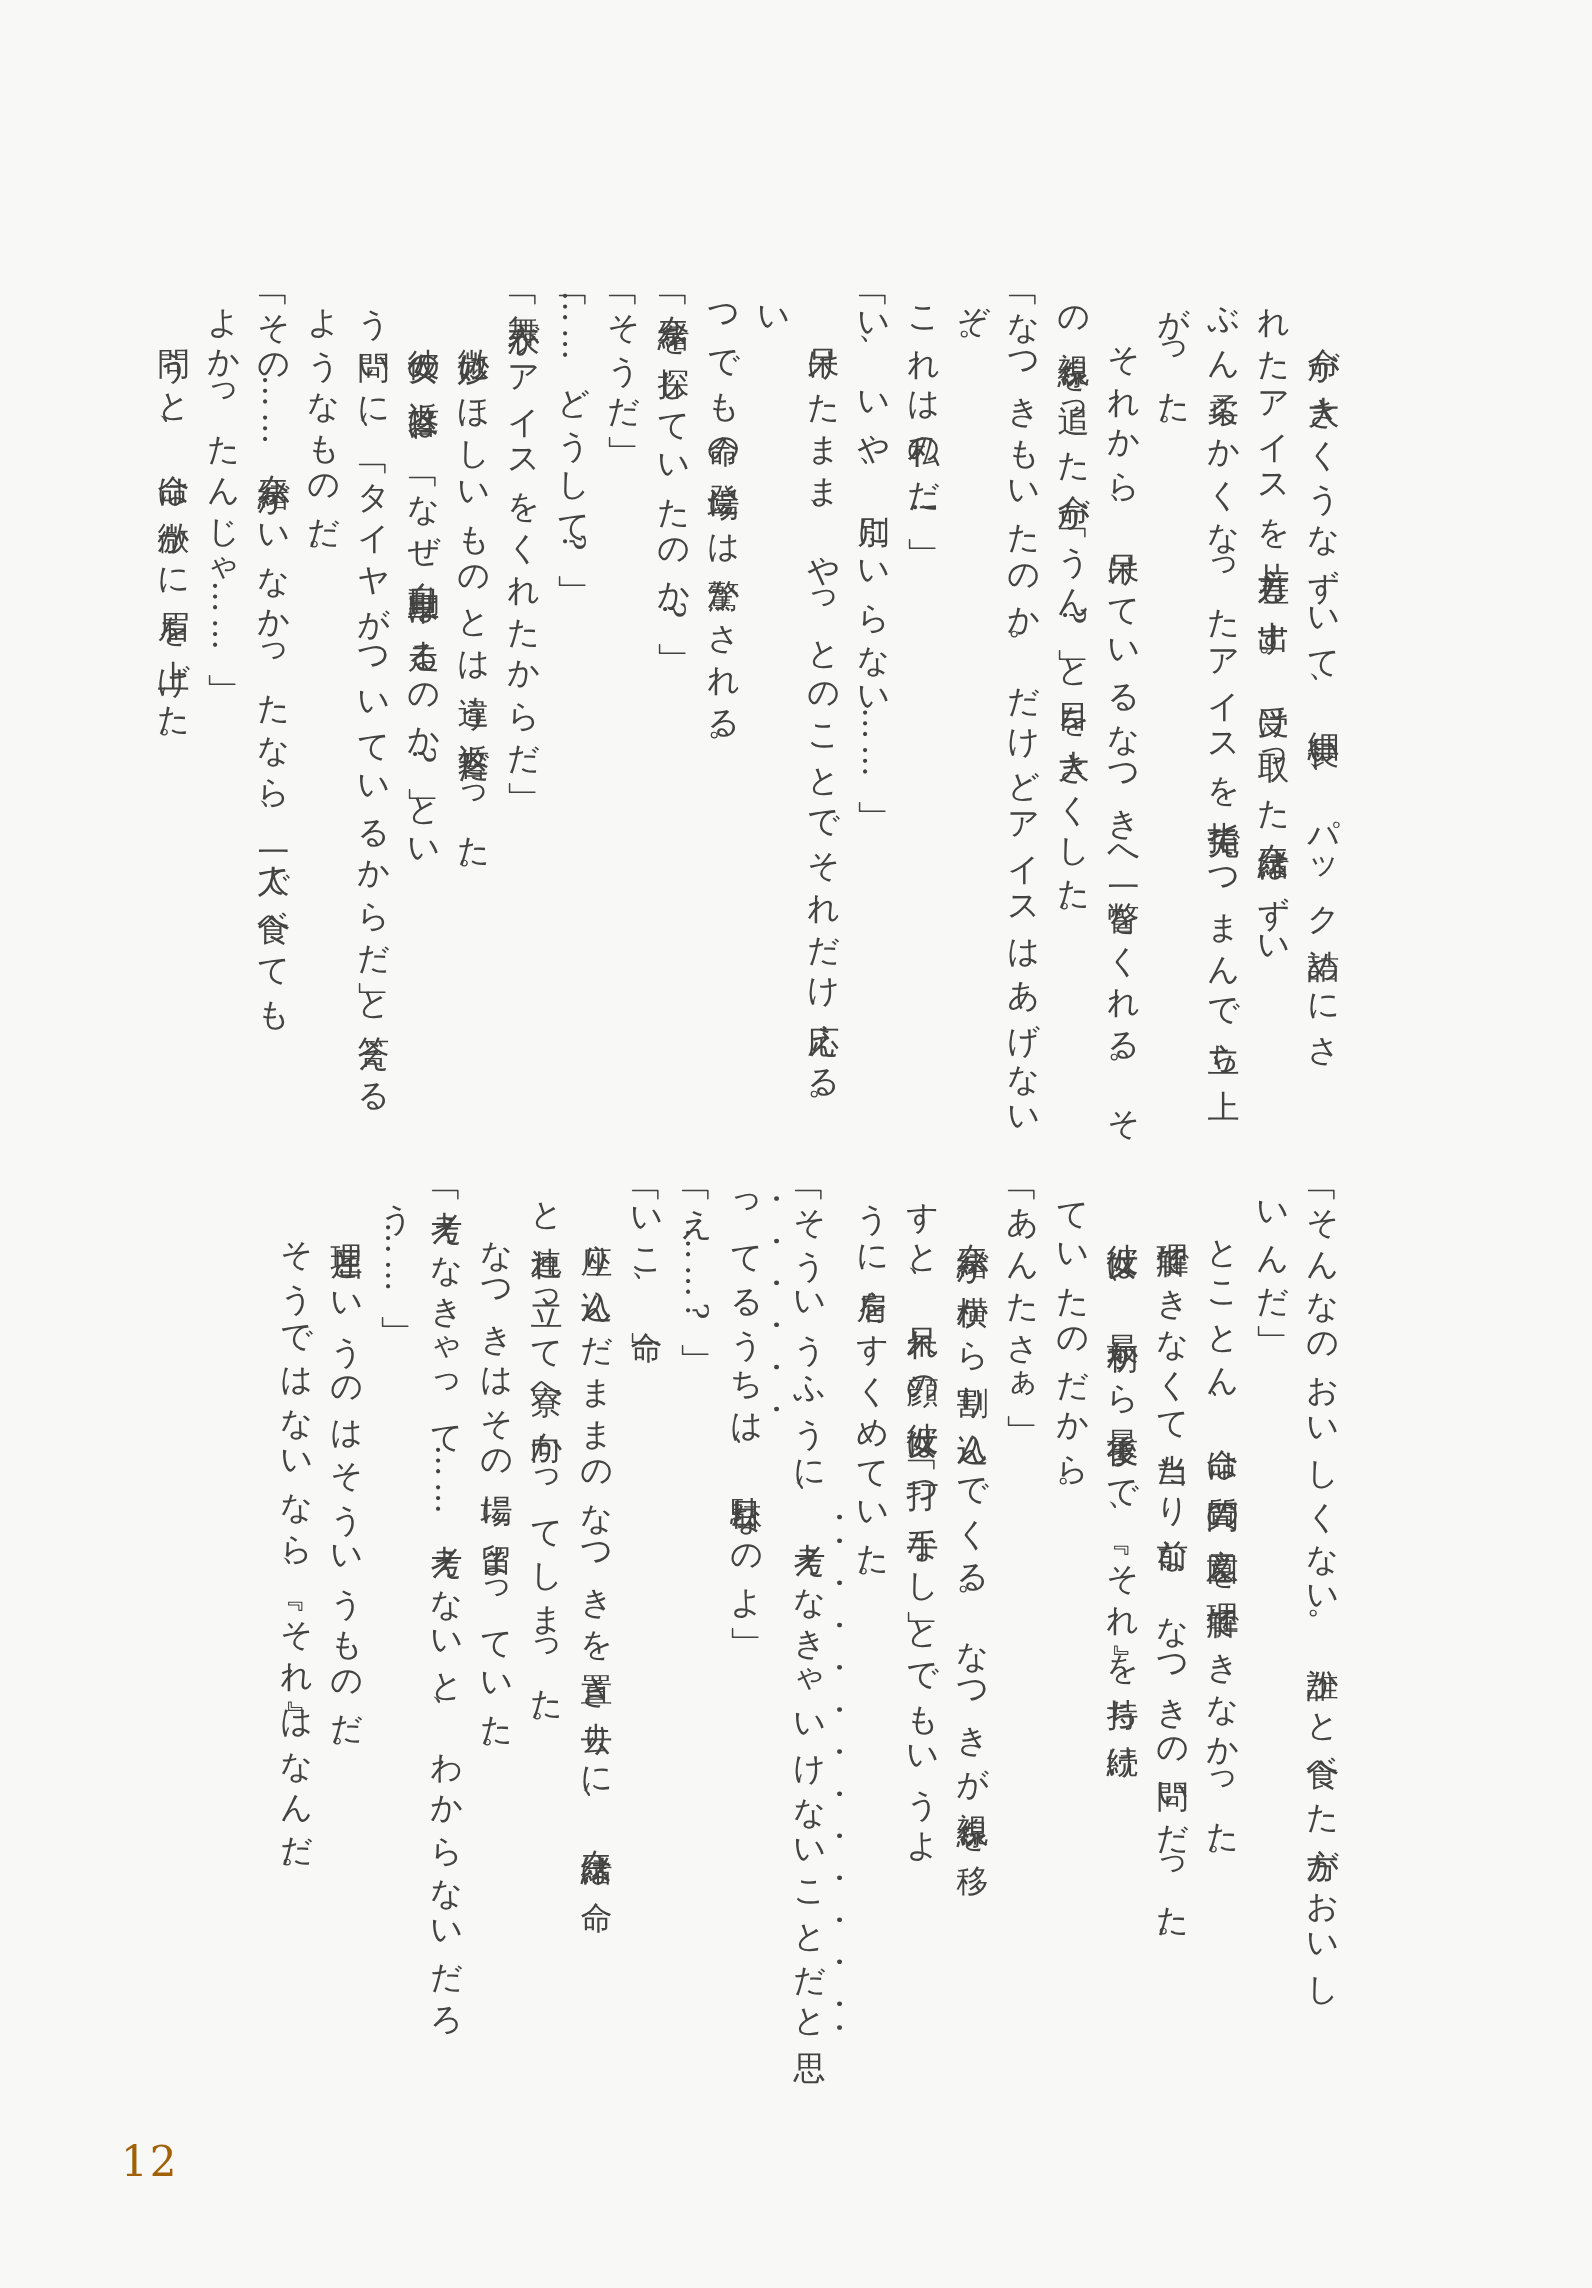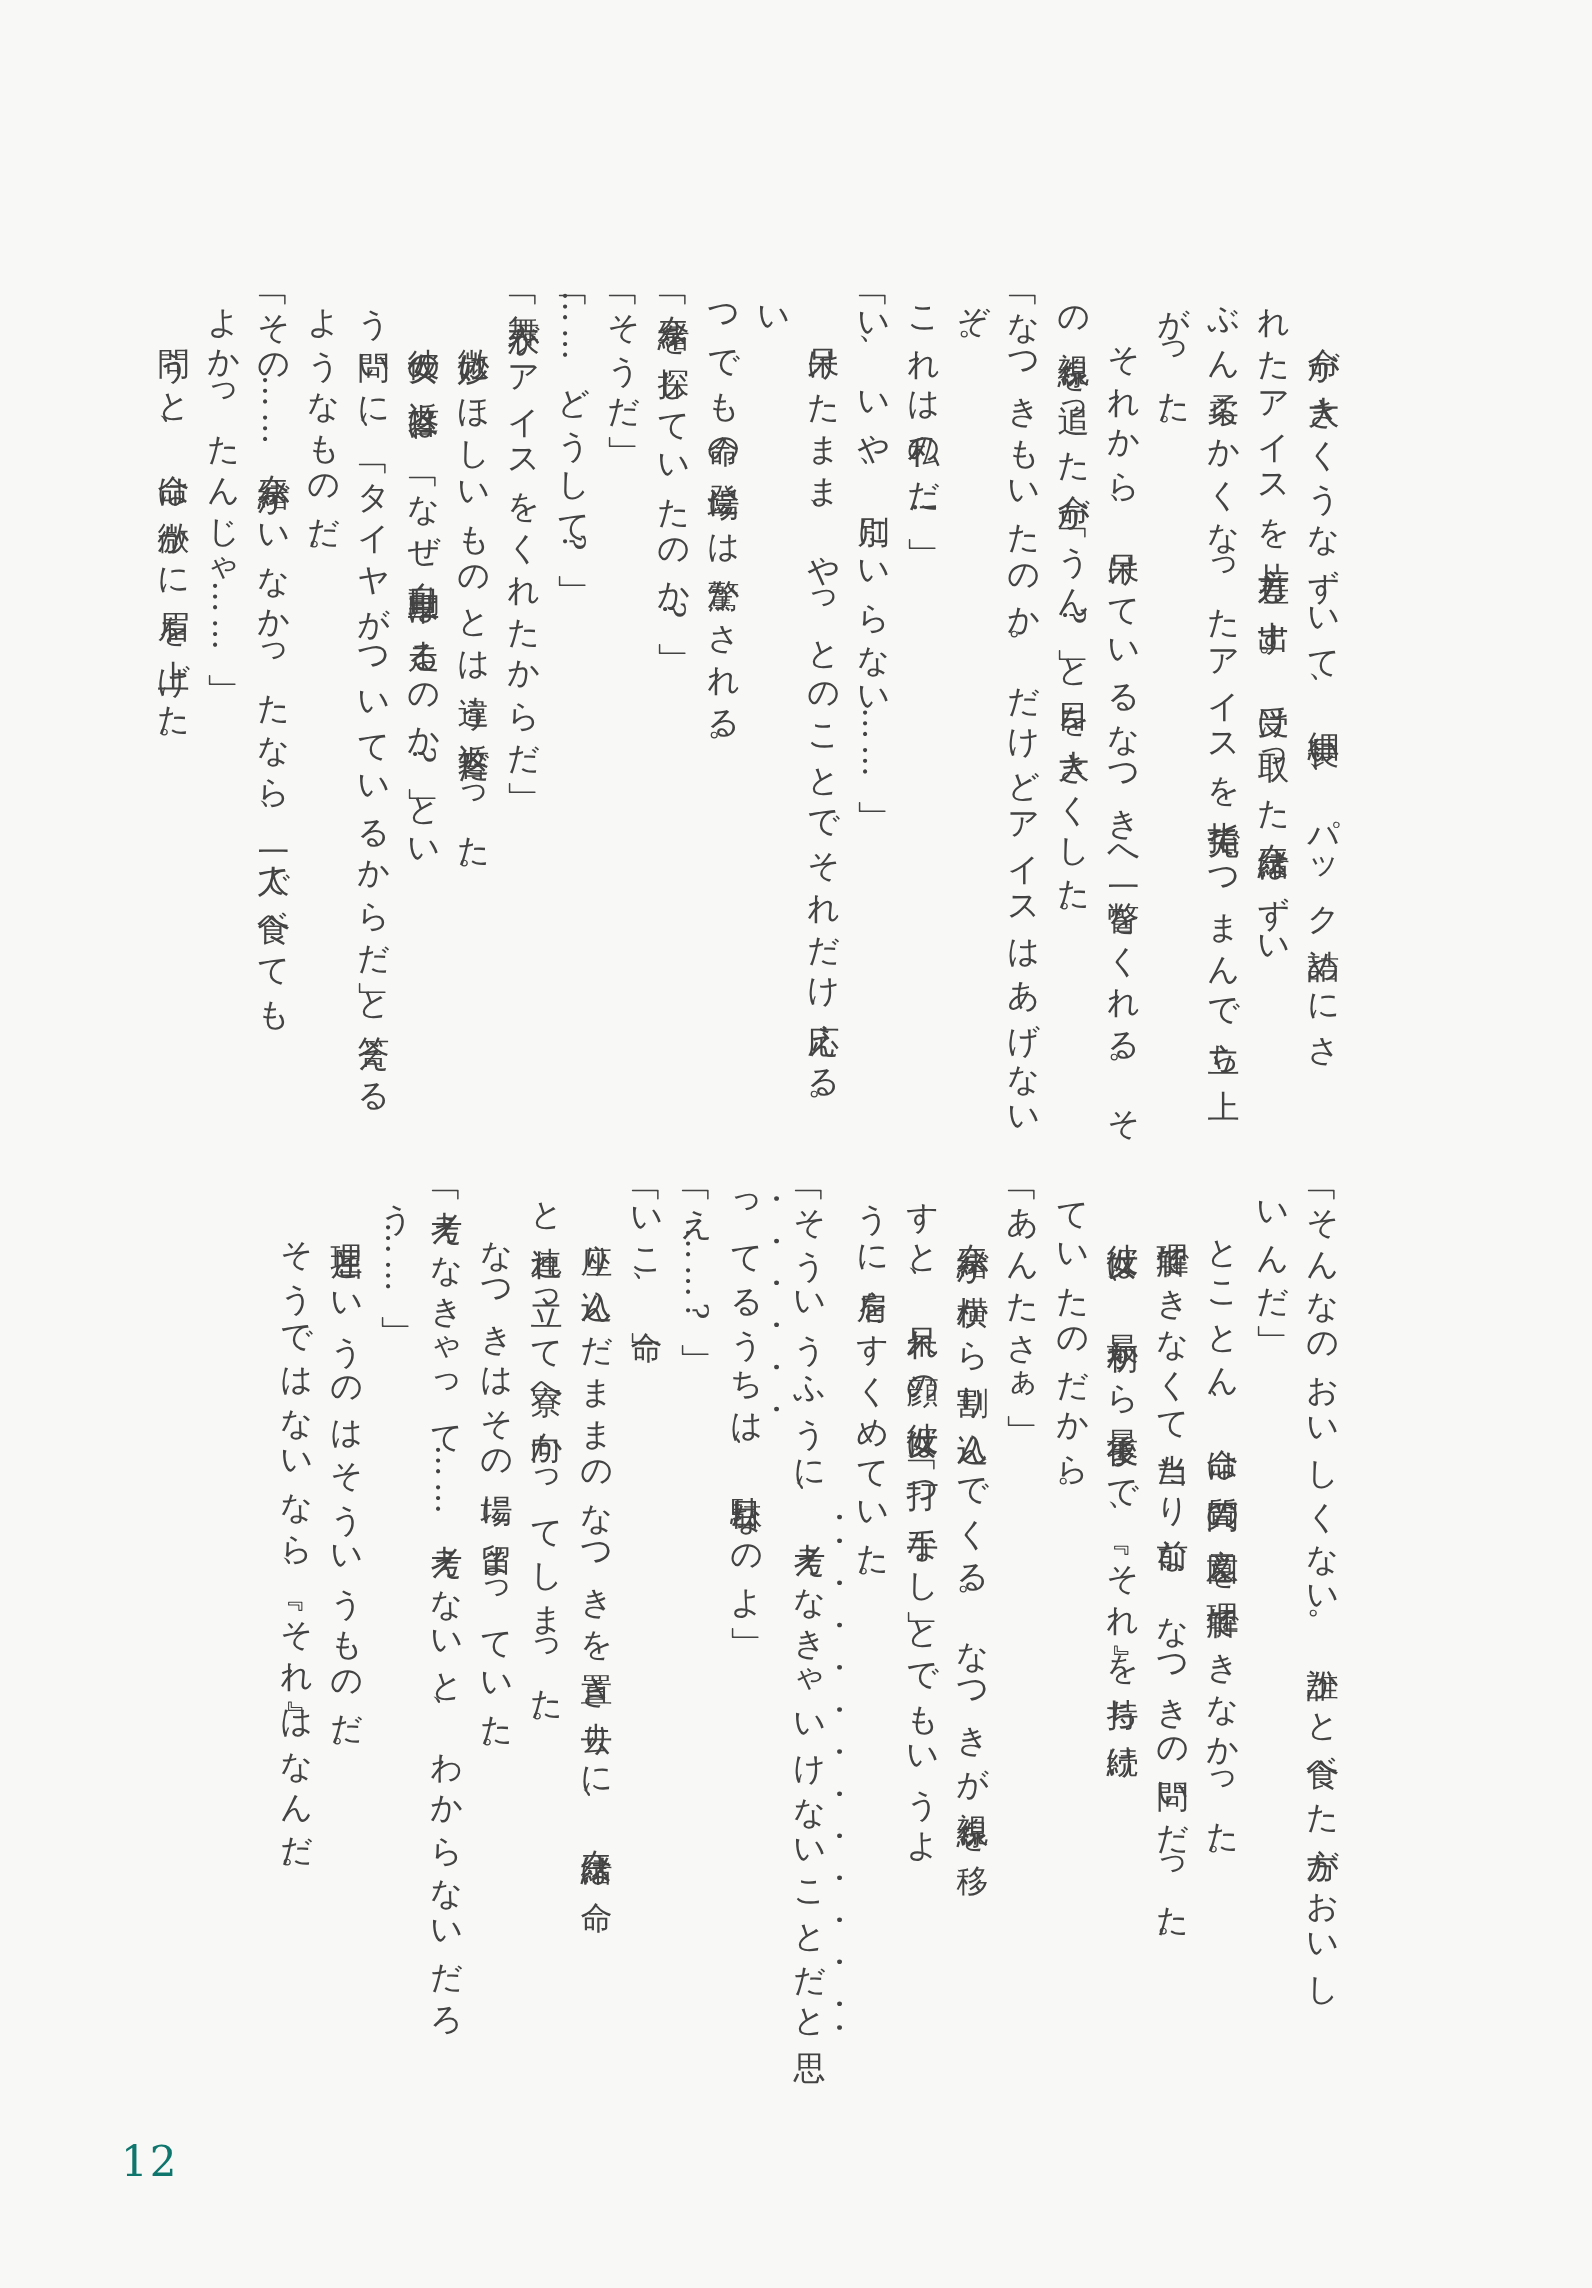--- a/index.html
+++ b/index.html
@@ -51,21 +51,21 @@
   }
   .em {
     -webkit-text-emphasis: dot #434343;
     text-emphasis: dot #434343;
   }
   .page-number {
     position: absolute;
     left: 121px;
     top: 2137px;
     font-size: 42px;
-    color: #0f766e;
+    color: #a16207;
     letter-spacing: 2px;
   }
 </style>
 </head>
 <body>
 
 <div class="page">
 
   <section class="text-block block-1">
       <p class="col indent"><span>命が大きくうなずいて、細長い、パック詰めにさ</span></p>

